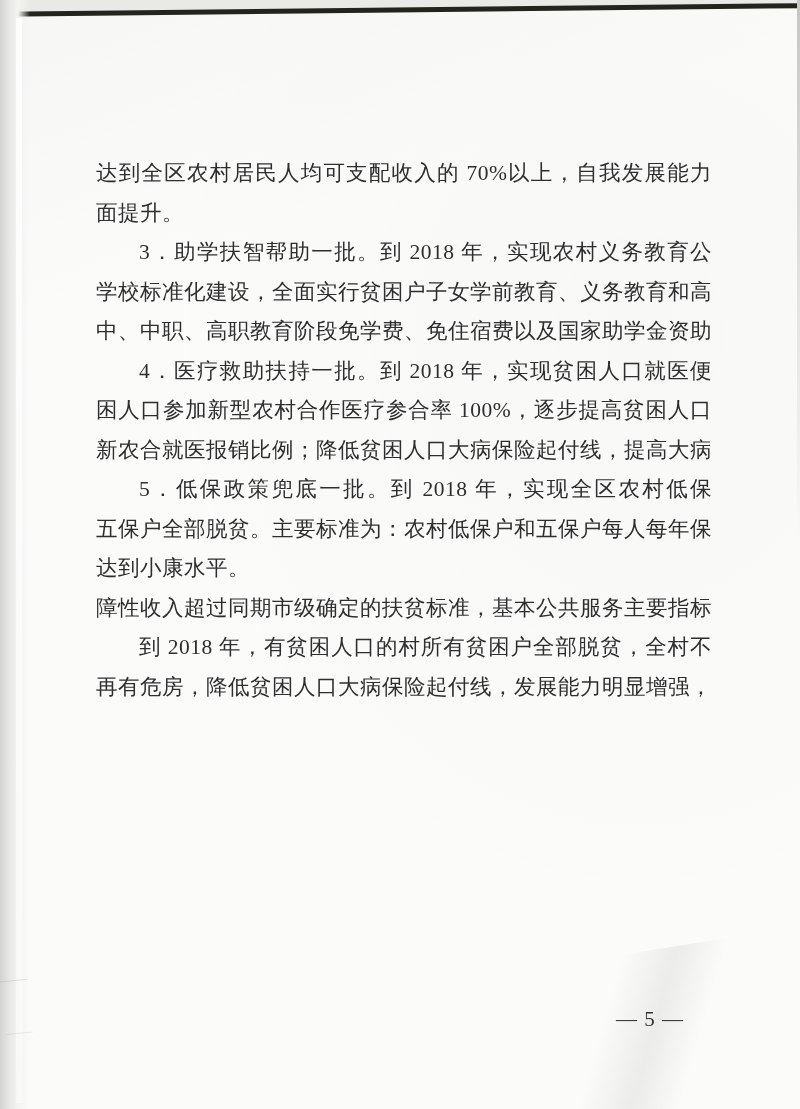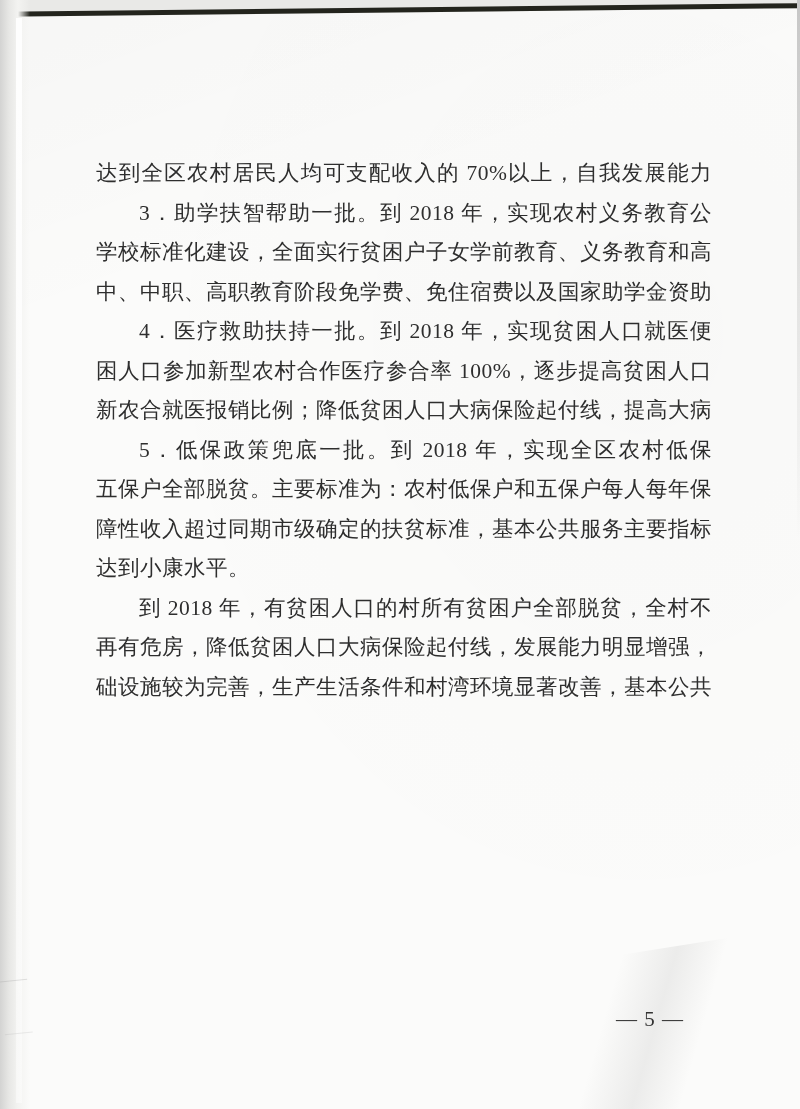--- a/index.html
+++ b/index.html
@@ -104,29 +104,29 @@
 <div class="scan-page">
   <div class="top-edge"></div>
   <div class="left-edge"></div>
   <div class="fold-highlight"></div>
   <div class="crease-mark"></div>
   <div class="right-edge"></div>
   <div class="bottom-right-shadow"></div>
 
   <div class="doc-body" style="color: rgb(46, 46, 46);">
       <div class="line j">达到全区农村居民人均可支配收入的 70%以上，自我发展能力全</div>
+      <div class="line">面提升。</div>
       <div class="line j" style="padding-left: 2em;">3．助学扶智帮助一批。到 2018 年，实现农村义务教育公办</div>
       <div class="line j">学校标准化建设，全面实行贫困户子女学前教育、义务教育和高</div>
       <div class="line j">中、中职、高职教育阶段免学费、免住宿费以及国家助学金资助</div>
       <div class="line j" style="padding-left: 2em;">4．医疗救助扶持一批。到 2018 年，实现贫困人口就医便利，</div>
       <div class="line j">困人口参加新型农村合作医疗参合率 100%，逐步提高贫困人口</div>
       <div class="line j">新农合就医报销比例；降低贫困人口大病保险起付线，提高大病</div>
       <div class="line j" style="padding-left: 2em;">5．低保政策兜底一批。到 2018 年，实现全区农村低保户、</div>
       <div class="line j">五保户全部脱贫。主要标准为：农村低保户和五保户每人每年保</div>
+      <div class="line">达到小康水平。</div>
       <div class="line j">障性收入超过同期市级确定的扶贫标准，基本公共服务主要指标</div>
-      <div class="line">达到小康水平。</div>
       <div class="line j" style="padding-left: 2em;">到 2018 年，有贫困人口的村所有贫困户全部脱贫，全村不</div>
       <div class="line j">再有危房，降低贫困人口大病保险起付线，发展能力明显增强，基</div>
-      <div class="line j">础设施较为完善，生产生活条件和村湾环境显著改善，基本公共</div>
     </div>
 
   <div class="page-number">— 5 —</div>
 </div>
 
 </body></html>

